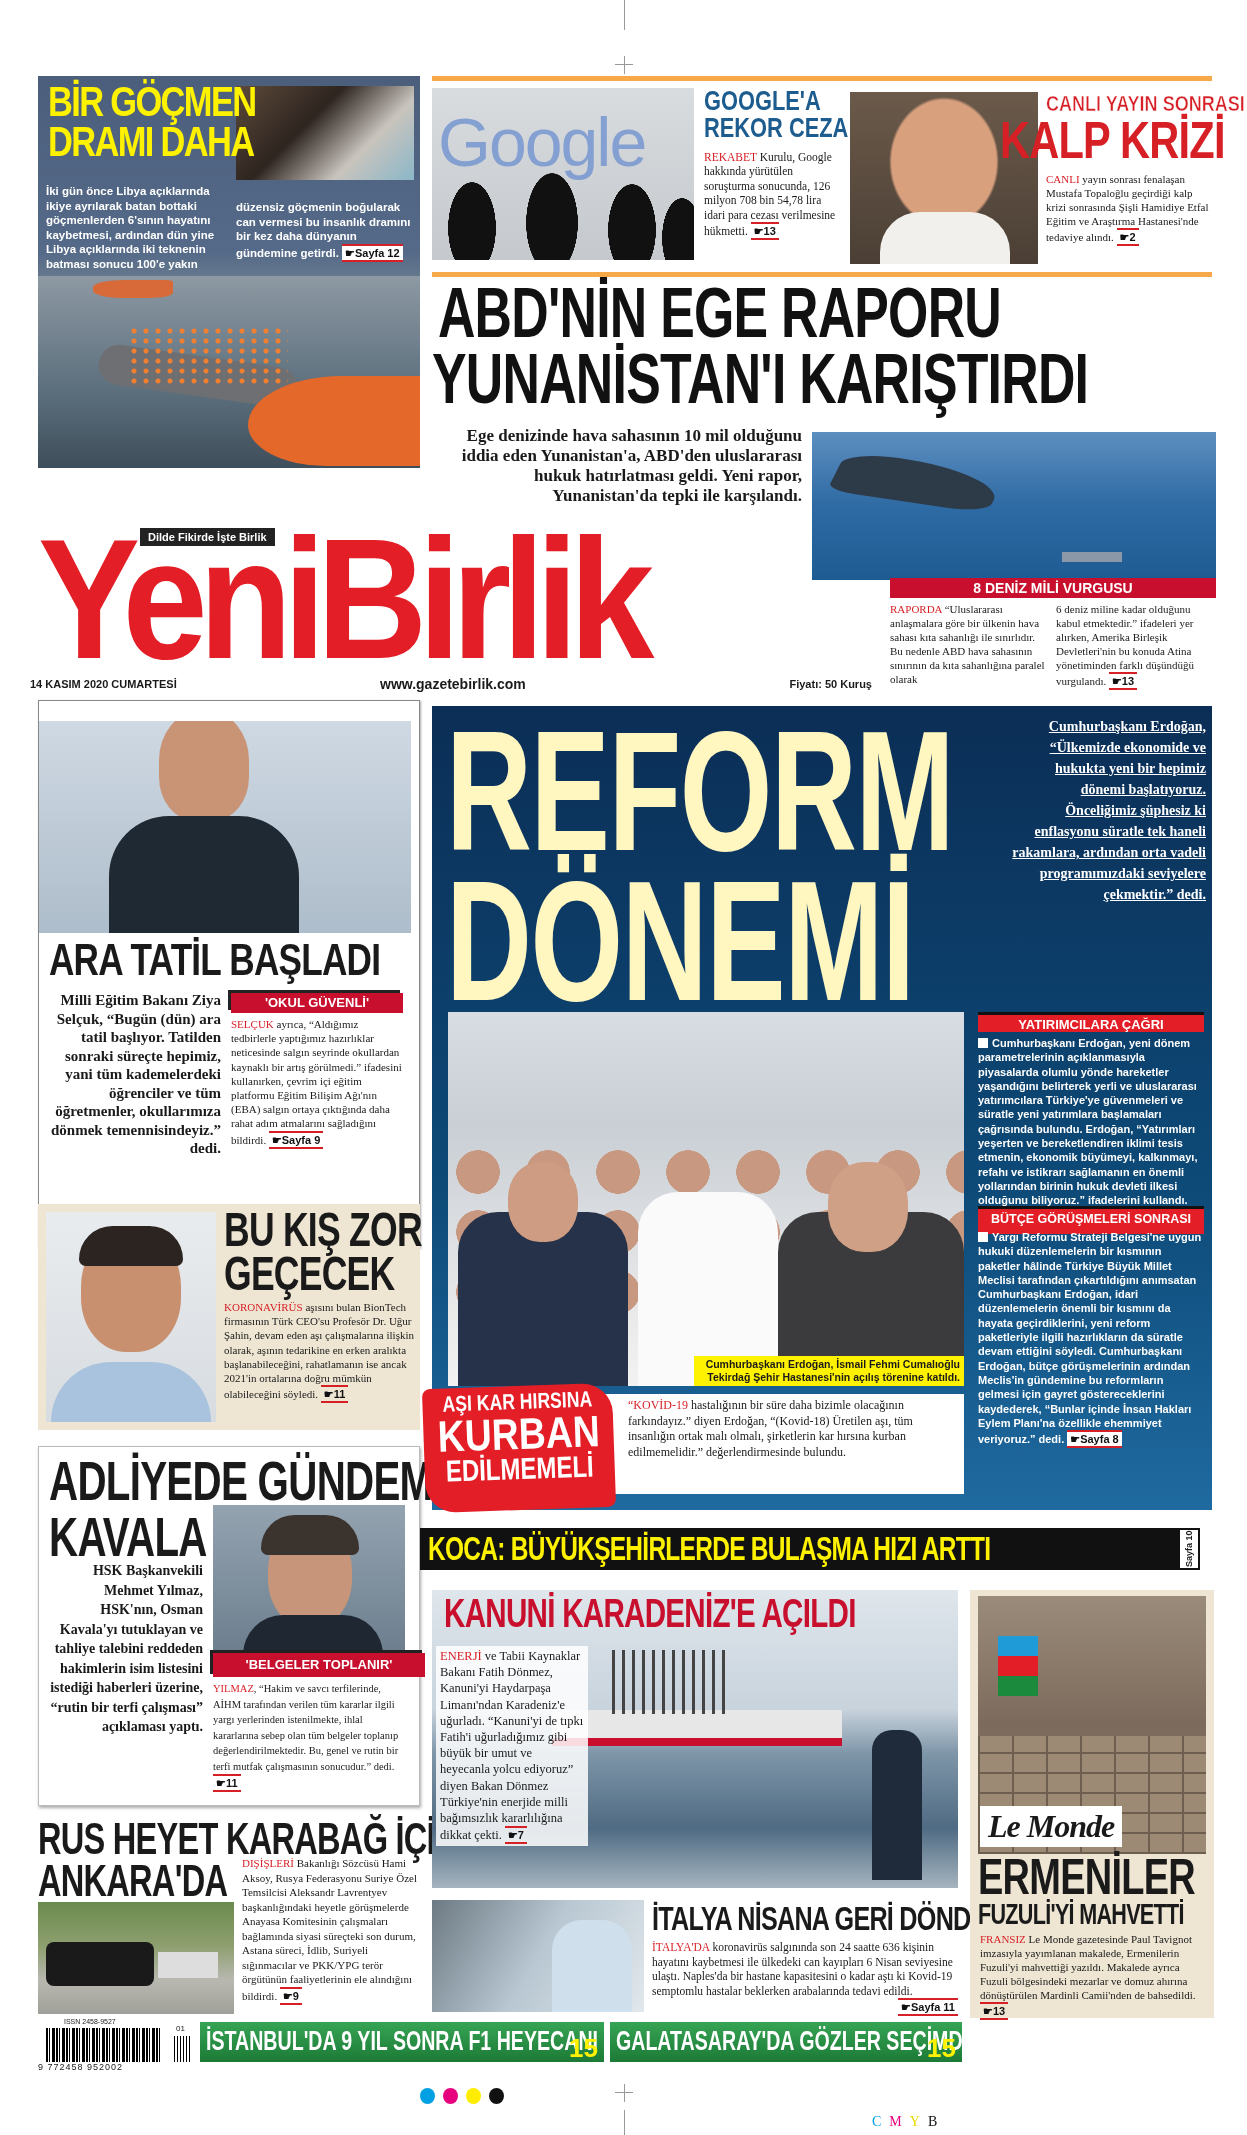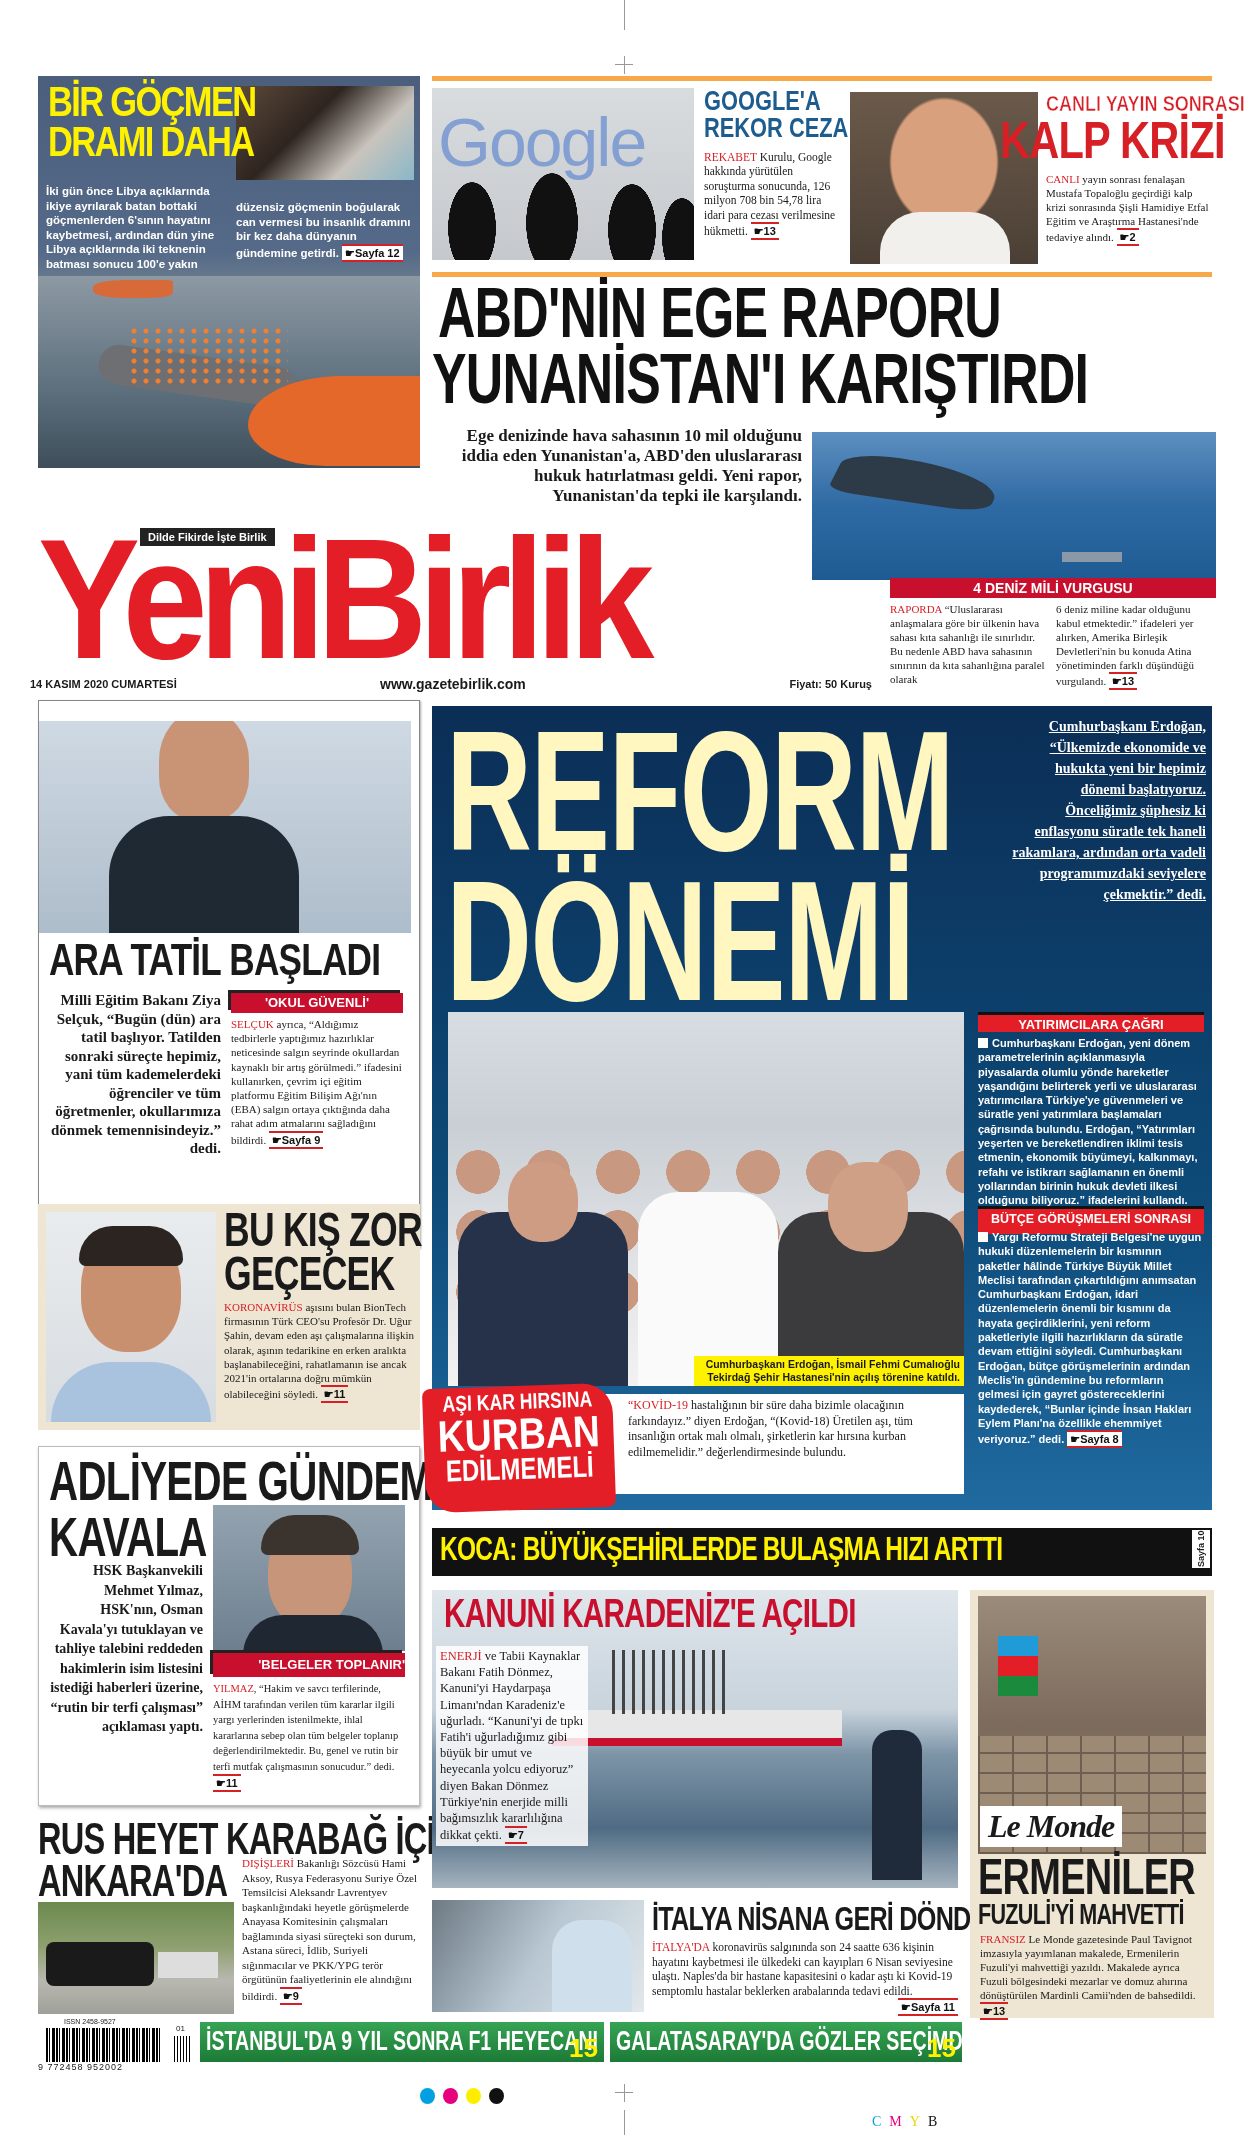--- a/index.html
+++ b/index.html
@@ -67,21 +67,21 @@
 <section class="abs" style="left:432px;top:280px;width:784px;height:420px">
   <div class="abs headline" style="left:0;top:0;font-size:70px;color:#111;transform:scaleX(.74);transform-origin:left top;line-height:66px;letter-spacing:-1px">
     <div style="padding-left:8px">ABD'NİN EGE RAPORU</div>
     <div>YUNANİSTAN'I KARIŞTIRDI</div>
   </div>
   <div class="abs photo" style="left:380px;top:152px;width:404px;height:148px;background:linear-gradient(#5d8fc0,#2e6aa3 50%,#1f5b93)">
     <div class="abs" style="left:20px;top:30px;width:170px;height:40px;background:#2d3a48;transform:skew(-20deg) rotate(8deg);border-radius:40% 80% 30% 20%"></div>
     <div class="abs" style="left:250px;top:120px;width:60px;height:10px;background:#8a98a8"></div>
   </div>
   <p class="abs serif" style="left:0;top:146px;width:370px;font-size:17px;line-height:20px;font-weight:bold;text-align:right">Ege denizinde hava sahasının 10 mil olduğunu iddia eden Yunanistan'a, ABD'den uluslararası hukuk hatırlatması geldi. Yeni rapor, Yunanistan'da tepki ile karşılandı.</p>
-  <div class="abs" style="left:458px;top:298px;width:326px;height:20px;background:#c8102e;color:#fff;font-weight:bold;font-size:14px;text-align:center;line-height:20px">4 DENİZ MİLİ VURGUSU</div>
+  <div class="abs" style="left:458px;top:298px;width:326px;height:20px;background:#c8102e;color:#fff;font-weight:bold;font-size:14px;text-align:center;line-height:20px">8 DENİZ MİLİ VURGUSU</div>
   <p class="abs serif" style="left:458px;top:322px;width:160px;font-size:11px;line-height:14px"><span class="red">RAPORDA</span><span> “Uluslararası anlaşmalara göre bir ülkenin hava sahası kıta sahanlığı ile sınırlıdır. Bu nedenle ABD hava sahasının sınırının da kıta sahanlığına paralel olarak</span></p>
   <p class="abs serif" style="left:624px;top:322px;width:160px;font-size:11px;line-height:14px"><span>6 deniz miline kadar olduğunu kabul etmektedir.” ifadeleri yer alırken, Amerika Birleşik Devletleri'nin bu konuda Atina yönetiminden farklı düşündüğü vurgulandı.</span> <span class="ref">13</span></p>
 </section>
 
 <header class="abs" style="left:30px;top:520px;width:840px;height:180px">
   <div class="abs" style="left:8px;top:-6px;font-size:170px;font-weight:bold;color:#e41e26;letter-spacing:-10px;line-height:1;transform:scaleX(.9);transform-origin:left top">YeniBirlik</div>
   <div class="abs" style="left:110px;top:8px;background:#222;color:#fff;font-size:11px;font-weight:bold;padding:3px 8px">Dilde Fikirde İşte Birlik</div>
   <div class="abs" style="left:0;top:158px;font-size:11px;font-weight:bold">14 KASIM 2020 CUMARTESİ</div>
   <div class="abs" style="left:350px;top:156px;font-size:14px;font-weight:bold">www.gazetebirlik.com</div>
   <div class="abs" style="right:-2px;top:158px;font-size:11px;font-weight:bold">Fiyatı: 50 Kuruş</div>
@@ -114,21 +114,21 @@
 <section class="abs" style="left:38px;top:1446px;width:382px;height:360px;border:1px solid #bbb;box-shadow:1px 2px 3px #aaa">
   <div class="abs headline" style="left:10px;top:6px;font-size:56px;line-height:56px;transform:scaleX(.72);transform-origin:left top;letter-spacing:-1px">
     <div>ADLİYEDE GÜNDEM</div>
     <div>KAVALA</div>
   </div>
   <div class="abs photo" style="left:174px;top:58px;width:192px;height:146px;background:linear-gradient(#94a3b0,#6d7f8f)">
     <div class="abs" style="left:55px;top:18px;width:84px;height:104px;background:#c6957a;border-radius:45%"></div>
     <div class="abs" style="left:48px;top:10px;width:98px;height:40px;background:#3b332d;border-radius:50px 50px 10px 10px"></div>
     <div class="abs" style="left:30px;top:110px;width:140px;height:40px;background:#1f2733;border-radius:40px 40px 0 0"></div>
   </div>
-  <div class="abs" style="left:174px;top:206px;width:192px;height:24px;background:#c8102e;color:#fff;font-weight:bold;font-size:13px;text-align:right;line-height:24px;box-shadow:-3px -3px 0 #222">'BELGELER TOPLANIR'</div>
+  <div class="abs" style="left:174px;top:206px;width:212px;height:24px;background:#c8102e;color:#fff;font-weight:bold;font-size:13px;text-align:center;line-height:24px;box-shadow:-3px -3px 0 #222">'BELGELER TOPLANIR'</div>
   <p class="abs serif" style="left:6px;top:114px;width:158px;font-size:14px;line-height:19.5px;font-weight:bold;text-align:right">HSK Başkanvekili Mehmet Yılmaz, HSK'nın, Osman Kavala'yı tutuklayan ve tahliye talebini reddeden hakimlerin isim listesini istediği haberleri üzerine, “rutin bir terfi çalışması” açıklaması yaptı.</p>
   <p class="abs serif" style="left:174px;top:234px;width:196px;font-size:10.5px;line-height:15.5px"><span class="red">YILMAZ</span><span>, “Hakim ve savcı terfilerinde, AİHM tarafından verilen tüm kararlar ilgili yargı yerlerinden istenilmekte, ihlal kararlarına sebep olan tüm belgeler toplanıp değerlendirilmektedir. Bu, genel ve rutin bir terfi mutfak çalışmasının sonucudur.” dedi.</span> <span class="ref">11</span></p>
 </section>
 
 <section class="abs" style="left:38px;top:1818px;width:382px;height:200px">
   <div class="abs headline" style="left:0;top:0;font-size:44px;line-height:42px;transform:scaleX(.74);transform-origin:left top;letter-spacing:-1px;width:520px">
     <div>RUS HEYET KARABAĞ İÇİN</div>
     <div>ANKARA'DA</div>
   </div>
   <div class="abs photo" style="left:0;top:84px;width:196px;height:112px;background:linear-gradient(#6b8a4e,#8fa070 40%,#b8b8b0 70%,#a0a09a)">
@@ -162,21 +162,21 @@
 
   <div class="abs" style="left:16px;top:688px;width:516px;height:100px;background:#fff"></div>
   <div class="abs headline" style="left:-8px;top:680px;width:190px;height:124px;background:#e41e26;color:#fff;text-align:center;transform:rotate(-2deg);border-radius:8px 30px 8px 30px;padding-top:6px">
     <div style="font-size:22px;transform:scaleX(.8)">AŞI KAR HIRSINA</div>
     <div style="font-size:44px;transform:scaleX(.85)">KURBAN</div>
     <div style="font-size:30px;transform:scaleX(.8)">EDİLMEMELİ</div>
   </div>
   <p class="abs serif" style="left:196px;top:692px;width:330px;font-size:12px;line-height:15.5px"><span class="red">“KOVİD-19</span><span> hastalığının bir süre daha bizimle olacağının farkındayız.” diyen Erdoğan, “(Kovid-18) Üretilen aşı, tüm insanlığın ortak malı olmalı, şirketlerin kar hırsına kurban edilmemelidir.” değerlendirmesinde bulundu.</span></p>
 </section>
 
-<section class="abs" style="left:432px;top:1528px;width:780px;height:48px;background:#111">
+<section class="abs" style="left:420px;top:1528px;width:780px;height:42px;background:#111">
   <div class="abs headline" style="left:8px;top:4px;font-size:34px;color:#fff200;transform:scaleX(.72);transform-origin:left top;letter-spacing:-1px">KOCA: BÜYÜKŞEHİRLERDE BULAŞMA HIZI ARTTI</div>
   <div class="abs" style="right:2px;top:2px;width:18px;height:38px;background:#fff;font-size:9px;font-weight:bold;writing-mode:vertical-rl;transform:rotate(180deg);text-align:center;line-height:18px">Sayfa 10</div>
 </section>
 
 <section class="abs" style="left:432px;top:1590px;width:526px;height:304px">
   <div class="abs photo" style="left:0;top:0;width:526px;height:298px;background:linear-gradient(#dfe6ec,#c8d3dc 40%,#7e95a8 55%,#4f6b83 80%,#a6b4bf)">
     <div class="abs" style="left:120px;top:120px;width:290px;height:36px;background:#e7e7e7;border-bottom:8px solid #c8102e"></div>
     <div class="abs" style="left:180px;top:60px;width:120px;height:64px;background:repeating-linear-gradient(90deg,#444 0 3px,transparent 3px 10px)"></div>
     <div class="abs" style="left:440px;top:140px;width:50px;height:150px;background:#1f2a3a;border-radius:20px 20px 0 0"></div>
   </div>

